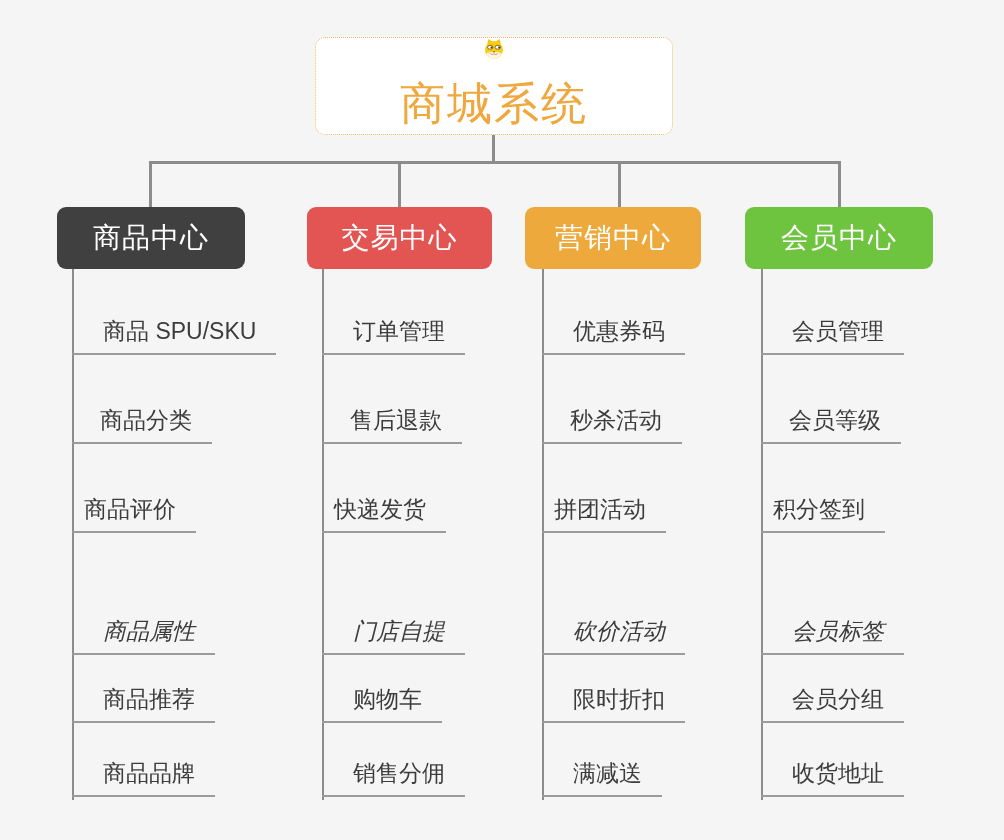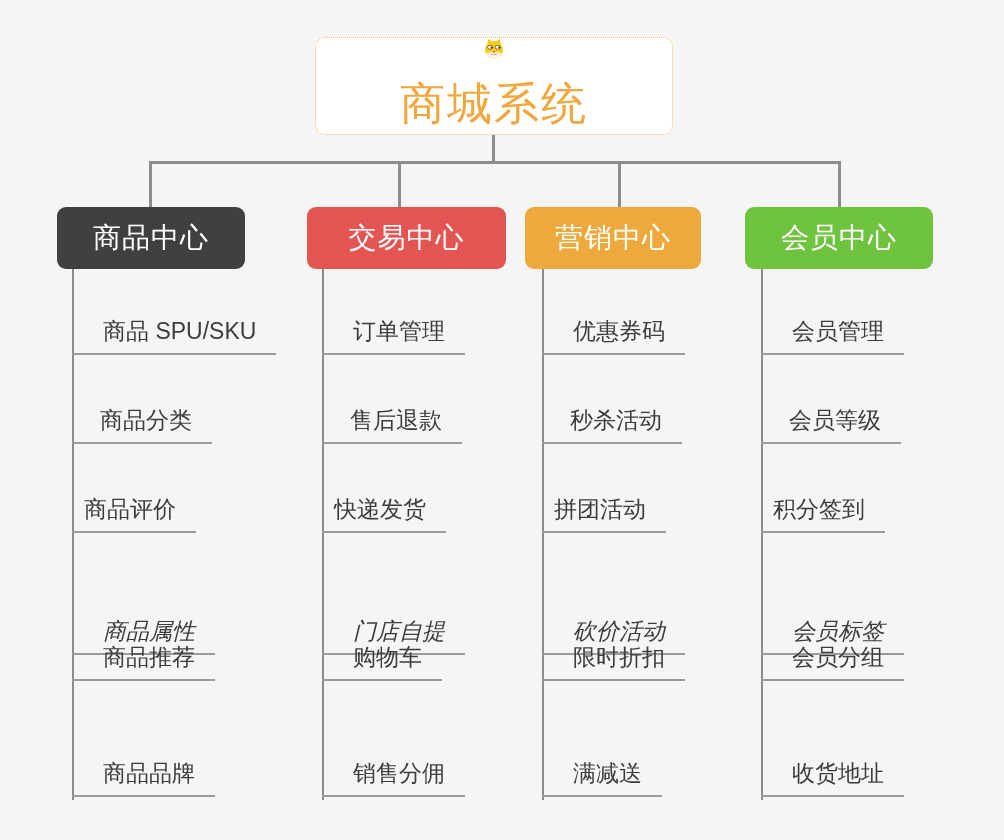--- a/index.html
+++ b/index.html
@@ -43,37 +43,37 @@
 
   
   .hdr{
     position:absolute;top:207px;height:62px;
     border-radius:9px;
     display:flex;align-items:center;justify-content:center;
     color:#FFFFFF;font-size:28px;letter-spacing:1px;
     box-sizing:border-box;
   }
   .hdr.h1{left:57px;width:188px;}
-  .hdr.h2{left:307px;width:199px;}
+  .hdr.h2{left:307px;width:185px;}
   .hdr.h3{left:525px;width:176px;justify-content:center;}
   .hdr.h4{left:745px;width:188px;}
 
   
   .leaf{
     position:absolute;
     box-sizing:content-box;
     padding:0 20px 9px 31px;
     border-bottom:2px solid #9B9B9B;
     font-size:23px;line-height:26px;
     color:#3C3C3C;
     white-space:nowrap;
   }
   .leaf.c1{left:72px;} .leaf.c2{left:322px;} .leaf.c3{left:542px;} .leaf.c4{left:761px;}
   .leaf.r1{top:318px;} .leaf.r2{top:407px;padding-left:28px;} .leaf.r3{top:496px;padding-left:12px;}
-  .leaf.r4{top:618px;font-style:italic;} .leaf.r5{top:644px;} .leaf.r6{top:740px;margin-top:20px;}
+  .leaf.r4{top:618px;font-style:italic;} .leaf.r5{top:686px;} .leaf.r6{top:740px;margin-top:20px;}
 </style>
 </head>
 <body>
 
 <div class="canvas">
 
   <div class="line root-drop"></div>
   <div class="line bus"></div>
   <div class="line drop d1"></div>
   <div class="line drop d2"></div>

